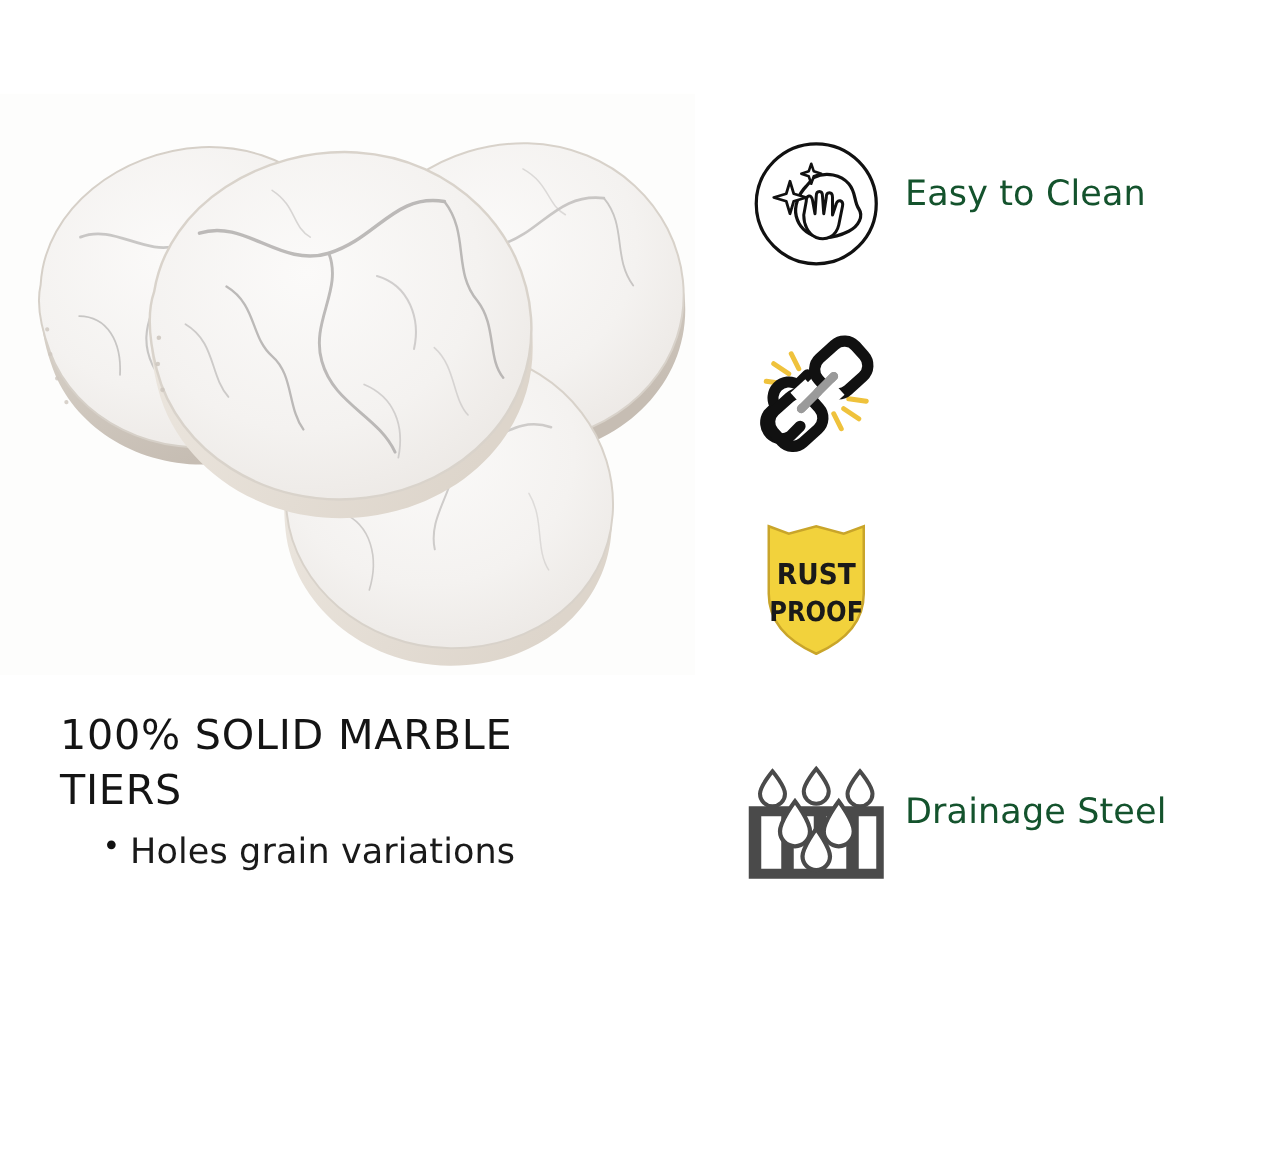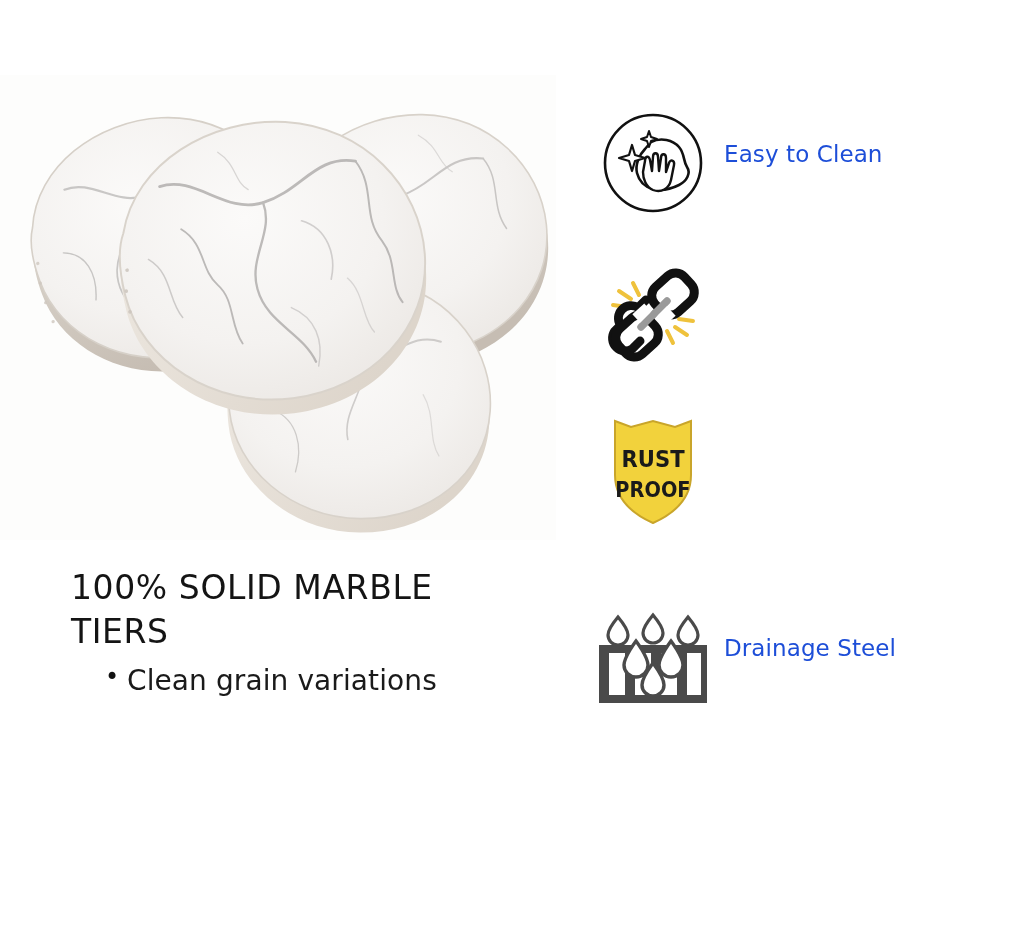--- a/index.html
+++ b/index.html
@@ -32,21 +32,20 @@
   }
 
   .photo-svg { display: block; width: 556px; height: 465px; }
 
   
   .copy-block {
     position: absolute;
     left: 48px;
     top: 566px;
     width: 470px;
-    margin-left: 23px;
   }
 
   .copy-heading {
     font-family: "DejaVu Sans", sans-serif;
     font-size: 33px;
     line-height: 1.32;
     letter-spacing: 0.6px;
     color: #141414;
     font-weight: 400;
     max-width: 420px;
@@ -100,23 +99,23 @@
   .feature-icon {
     width: 130px;
     min-width: 130px;
     height: 125px;
     display: flex;
     align-items: flex-end;
     justify-content: center;
   }
 
   .feature-label {
-    font-size: 23px;
+    font-size: 28px;
     line-height: 1.42;
-    color: #1d4ed8;
+    color: #14532d;
     letter-spacing: 0.1px;
     padding-left: 6px;
   }
 
   .feature-label .ln { display: block; }
 </style>
 </head>
 <body>
 
 <div class="page">
@@ -227,21 +226,21 @@
           <circle cx="9" cy="146" r="1.6"></circle>
           <circle cx="11" cy="164" r="1.6"></circle>
         </g>
       </g>
     </svg>
   </div>
 
   <div class="copy-block">
     <div class="copy-heading">100% SOLID MARBLE TIERS</div>
     <ul class="bullet-list">
-      <li class="bullet-item">Clean grain variations</li>
+      <li class="bullet-item">Holes grain variations</li>
     </ul>
   </div>
 
   <div class="features">
 
     <div class="feature-row r0">
       <div class="feature-icon">
         <svg width="108" height="108" viewBox="0 0 108 108">
           <circle cx="54" cy="54" r="48" fill="none" stroke="#111111" stroke-width="2.6"></circle>
 

